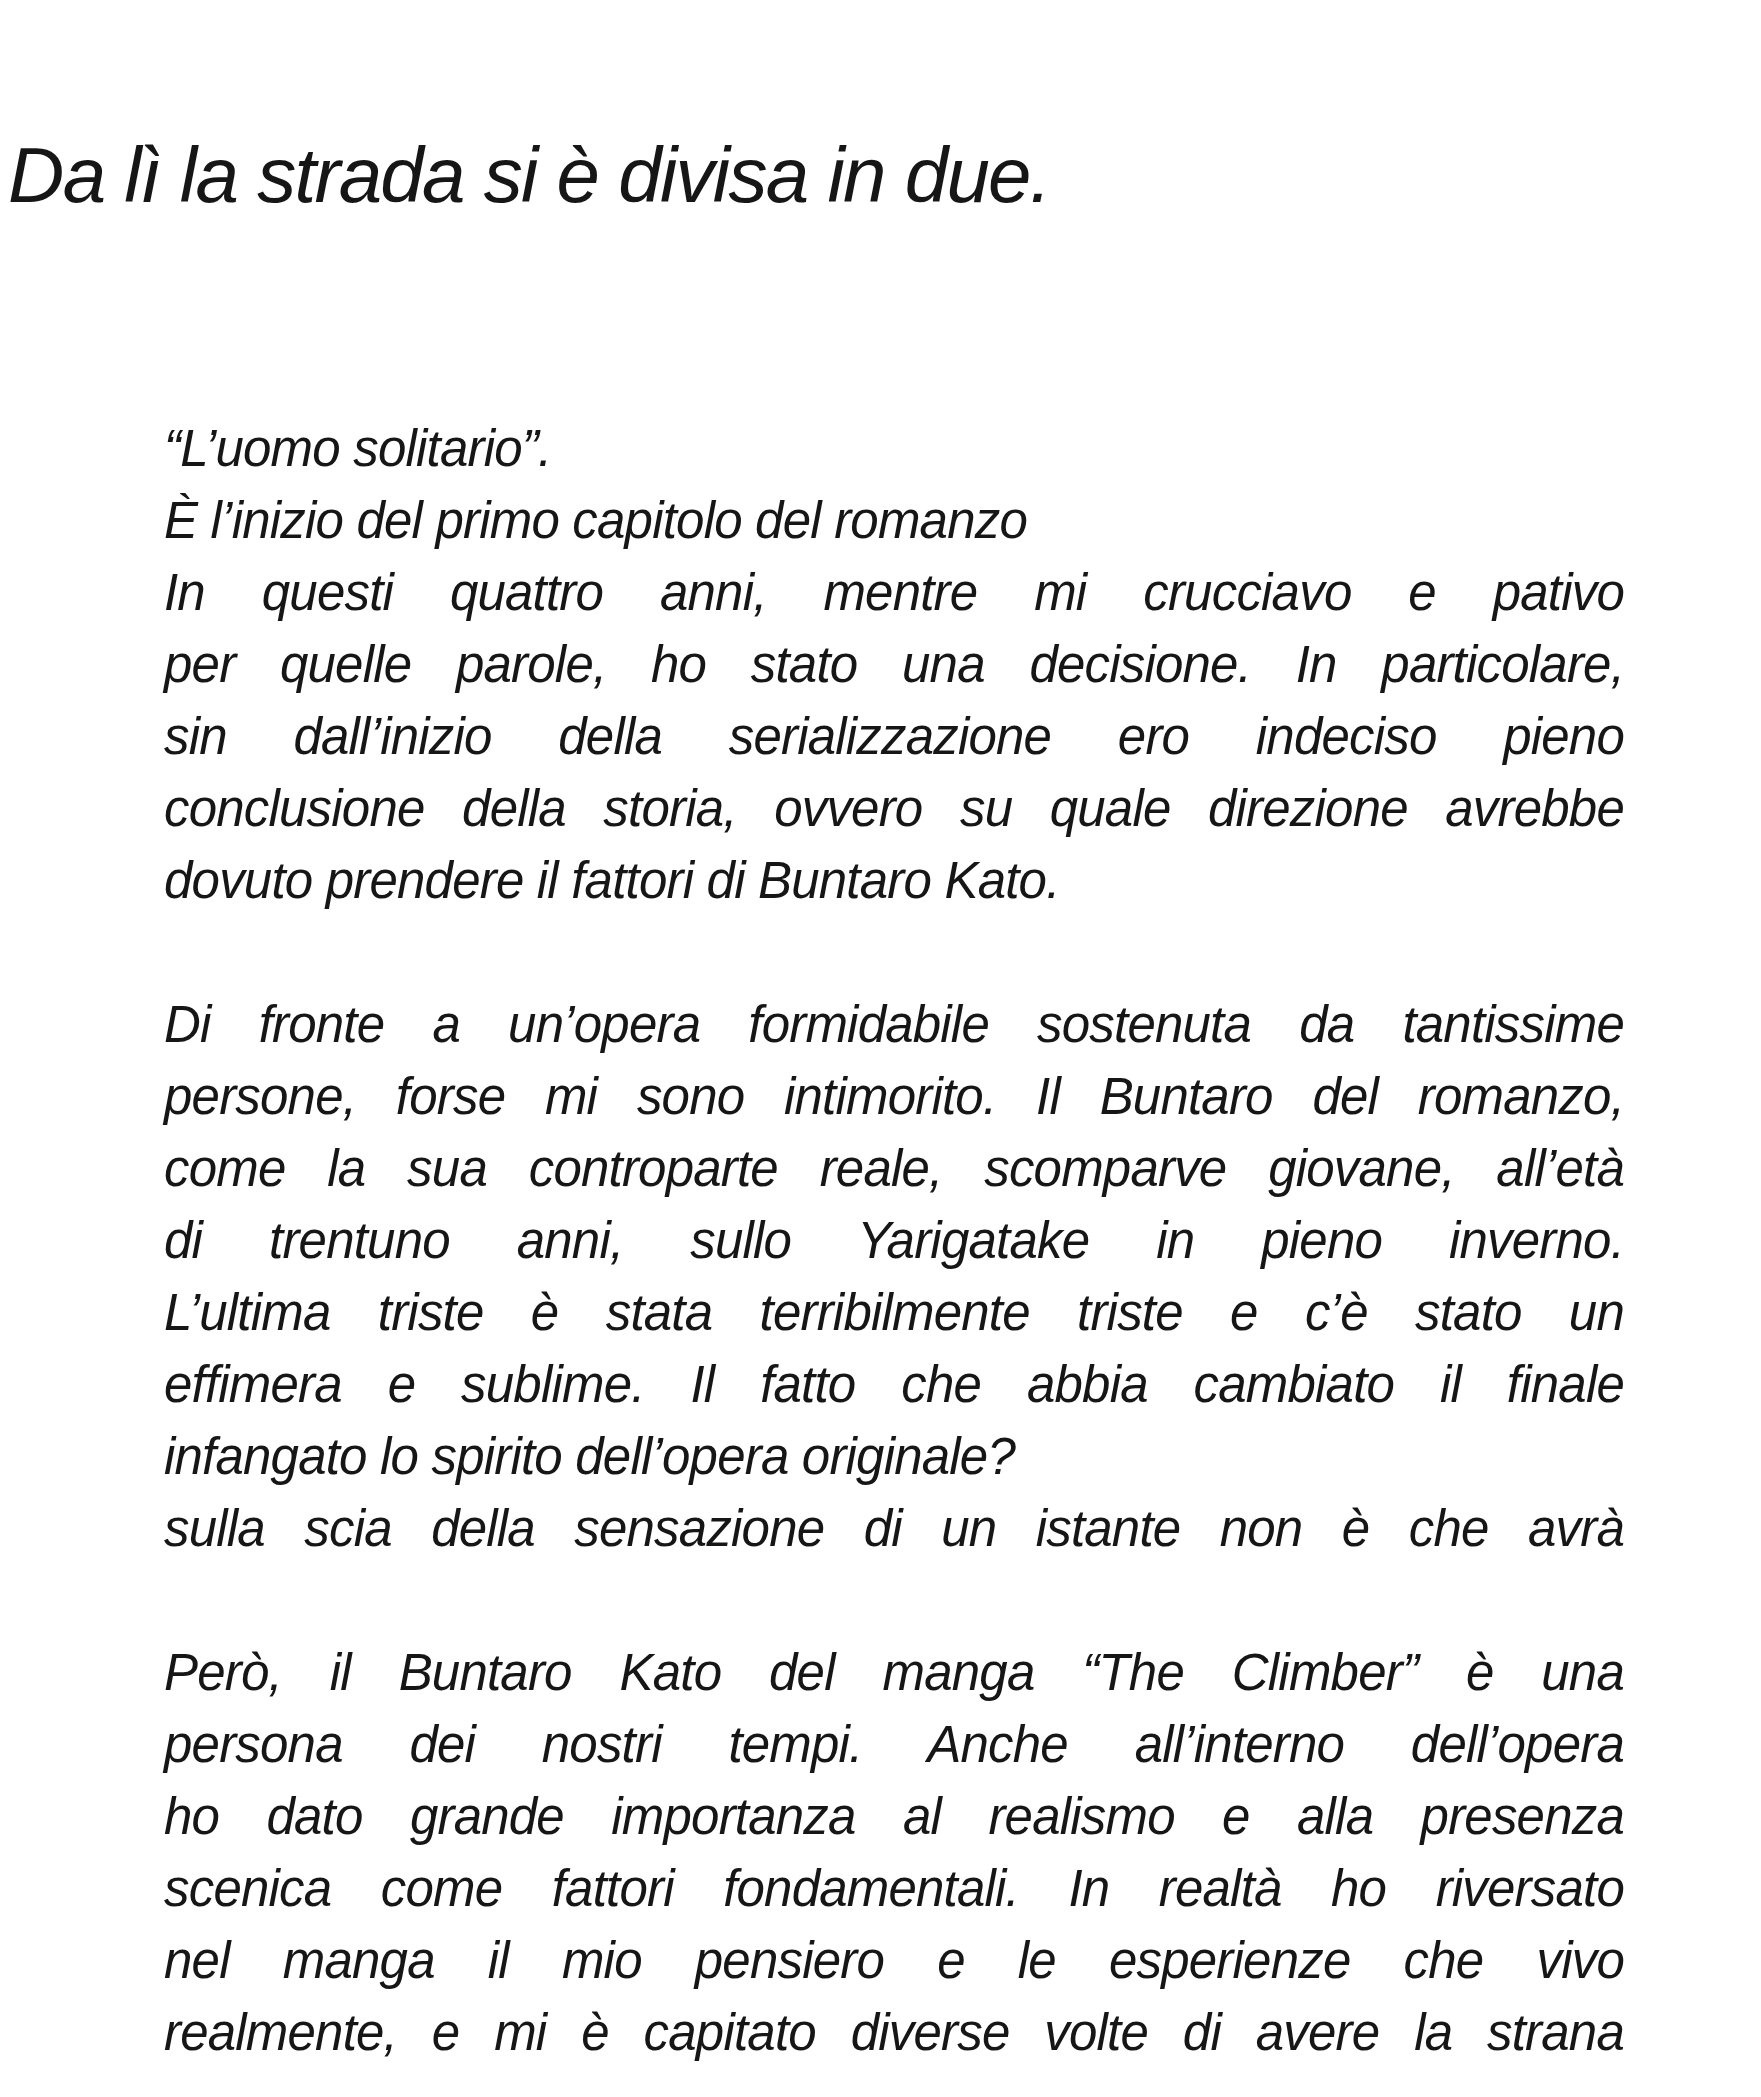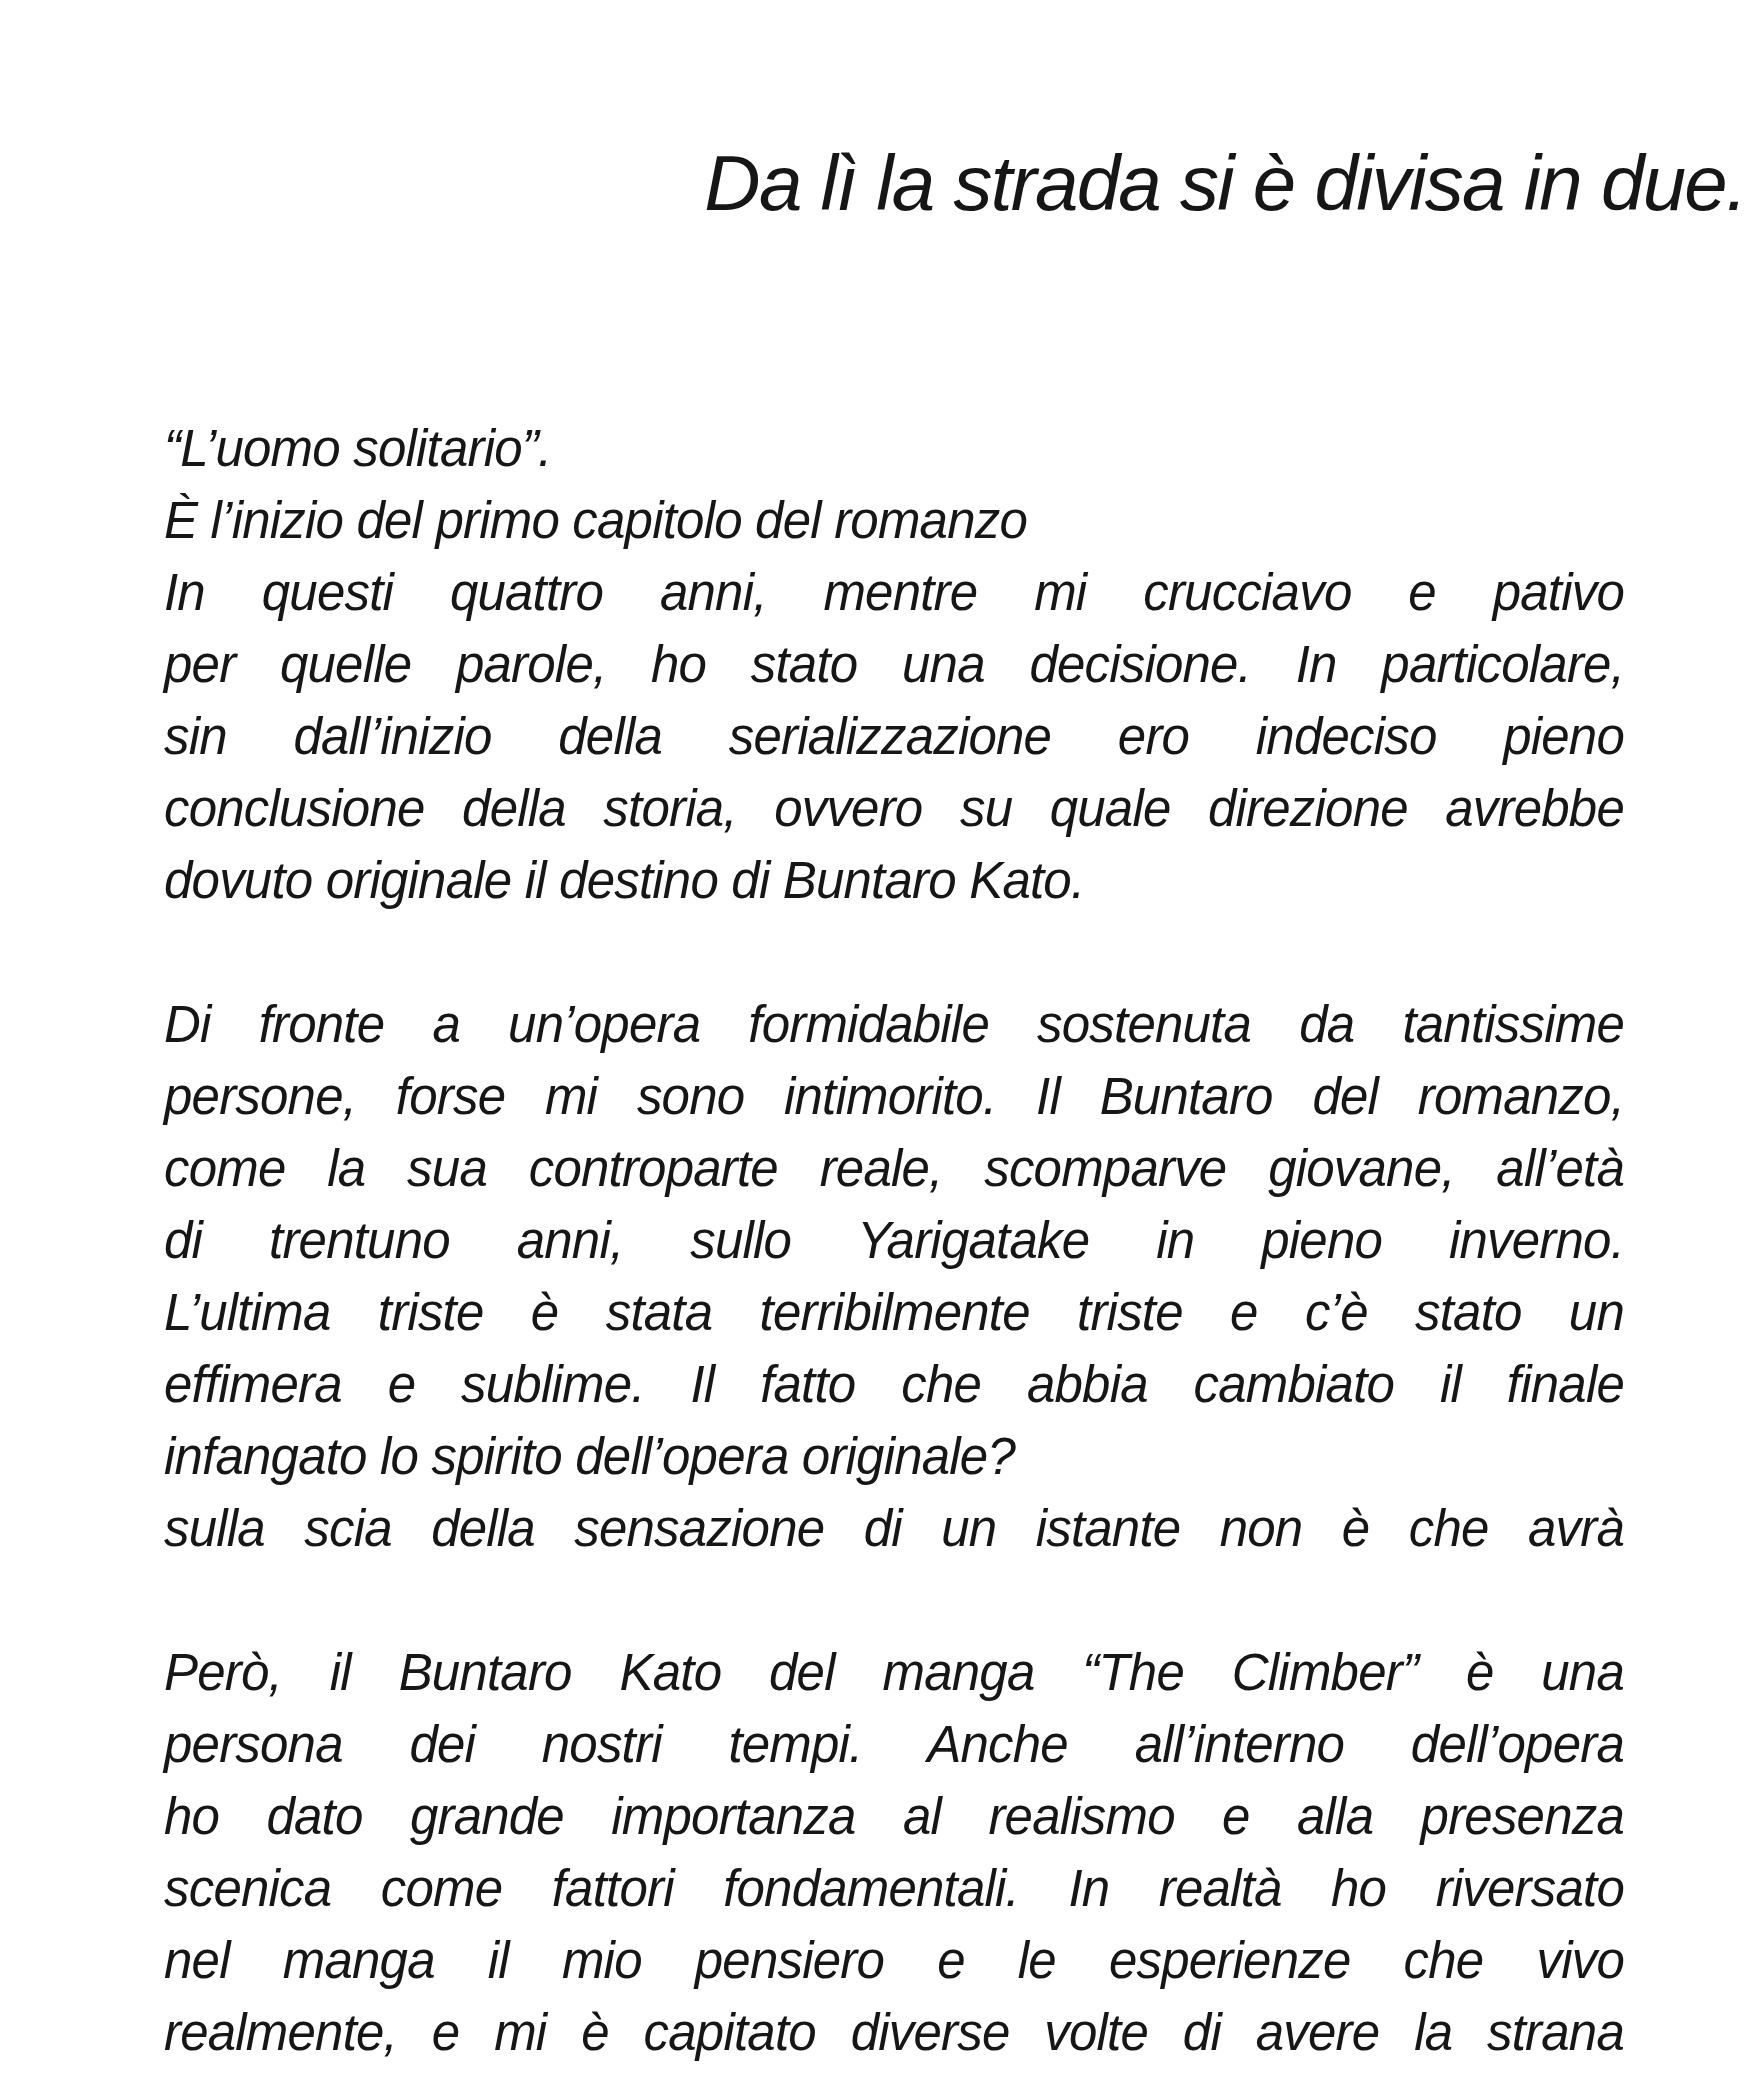--- a/index.html
+++ b/index.html
@@ -18,22 +18,22 @@
     height: 2574px;
     overflow: hidden;
     background: #ffffff;
     color: #161616;
   }
   .title {
     position: absolute;
     top: 122px;
     left: 0;
     right: 0;
-    margin: 16px;
-    text-align: right;
+    margin: 8px;
+    text-align: left;
     font-size: 78px;
     font-weight: normal;
     font-style: italic;
     letter-spacing: -1.7px;
     white-space: nowrap;
   }
   .body-text {
     position: absolute;
     top: 413px;
     left: 164px;
@@ -64,21 +64,21 @@
 <div class="page" style="background: rgb(255, 255, 255); color: rgb(22, 22, 22);">
   <h1 class="title">Da lì la strada si è divisa in due.</h1>
   <div class="body-text">
       <div class="paragraph">
         <div class="line">“L’uomo solitario”.</div>
         <div class="line">È l’inizio del primo capitolo del romanzo</div>
         <div class="line justified">In questi quattro anni, mentre mi crucciavo e pativo</div>
         <div class="line justified">per quelle parole, ho stato una decisione. In particolare,</div>
         <div class="line justified">sin dall’inizio della serializzazione ero indeciso pieno</div>
         <div class="line justified">conclusione della storia, ovvero su quale direzione avrebbe</div>
-        <div class="line">dovuto originale il destino di Buntaro Kato.</div>
+        <div class="line">dovuto prendere il fattori di Buntaro Kato.</div>
       </div>
       <div class="paragraph">
         <div class="line justified">Di fronte a un’opera formidabile sostenuta da tantissime</div>
         <div class="line justified">persone, forse mi sono intimorito. Il Buntaro del romanzo,</div>
         <div class="line justified">come la sua controparte reale, scomparve giovane, all’età</div>
         <div class="line justified">di trentuno anni, sullo Yarigatake in pieno inverno.</div>
         <div class="line justified">L’ultima triste è stata terribilmente triste e c’è stato un</div>
         <div class="line justified">effimera e sublime. Il fatto che abbia cambiato il finale</div>
         <div class="line">infangato lo spirito dell’opera originale?</div>
         <div class="line justified">sulla scia della sensazione di un istante non è che avrà</div>

